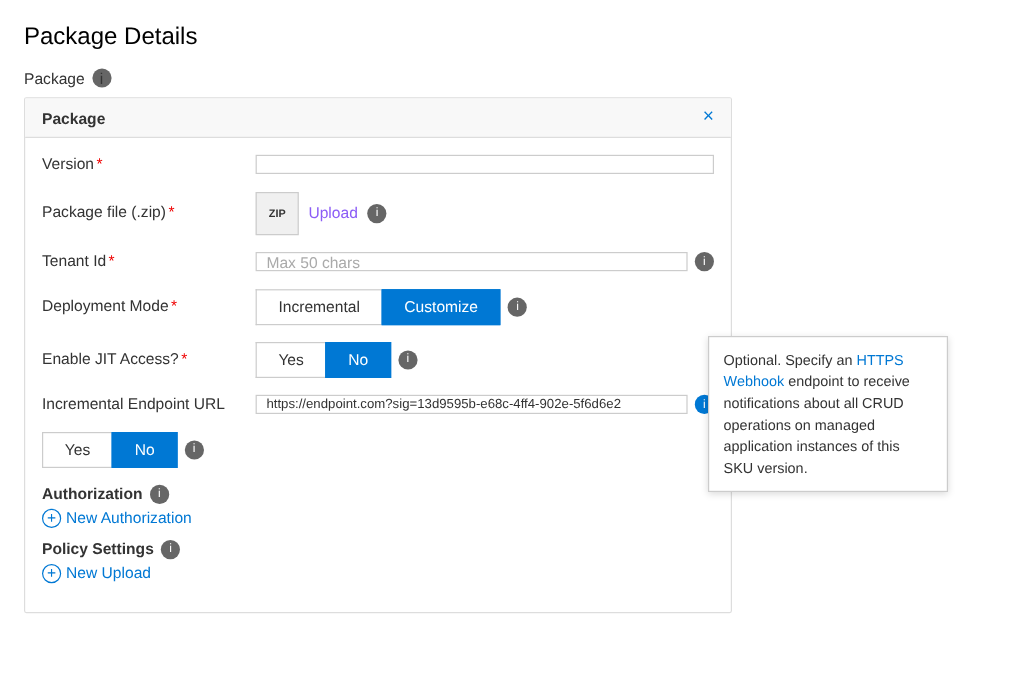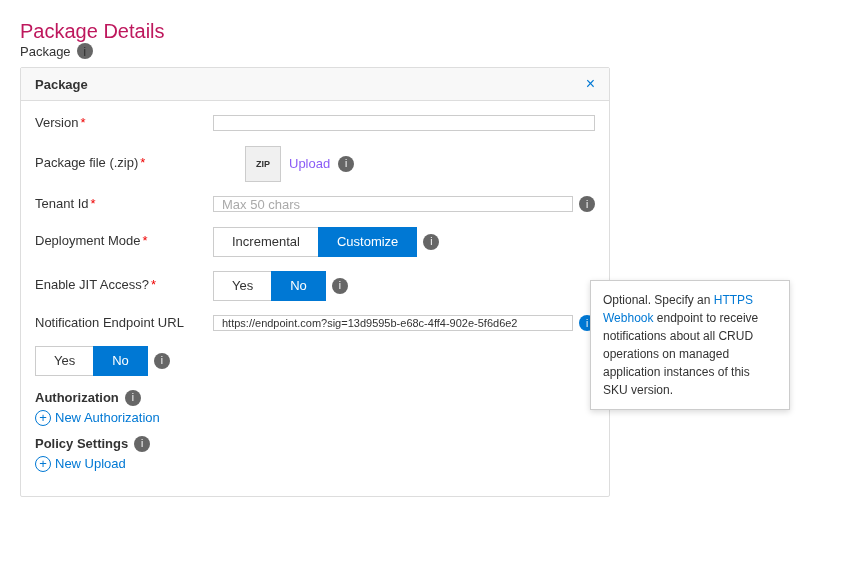--- a/index.html
+++ b/index.html
@@ -8,21 +8,22 @@
       font-size: 13px;
       color: #333;
       background: #fff;
       padding: 20px;
       width: 846px;
       min-height: 561px;
     }
     .page-title {
       font-size: 20px;
       font-weight: 300;
-      color: #be185d;
+      color: #000000;
+      margin-bottom: 14px;
     }
     .package-label-row {
       display: flex;
       align-items: center;
       gap: 6px;
       margin-bottom: 8px;
     }
     .package-label-row span {
       font-size: 13px;
       color: #333;
@@ -130,21 +131,20 @@
       color: #fff;
       border-color: #0078d4;
     }
     .toggle-btn:first-child {
       border-right: none;
     }
     .zip-upload-row {
       display: flex;
       align-items: center;
       gap: 8px;
-      margin-left: 32px;
     }
     .zip-icon {
       width: 36px;
       height: 36px;
       border: 1px solid #ccc;
       display: flex;
       align-items: center;
       justify-content: center;
       font-size: 9px;
       font-weight: bold;
@@ -283,21 +283,21 @@
         <div class="toggle-group">
           <button class="toggle-btn">Yes</button>
           <button class="toggle-btn active">No</button>
         </div>
         <span class="info-icon">i</span>
       </div>
     </div>
 
     <div class="form-row">
       <div class="form-label">
-        <span>Notification Endpoint URL</span>
+        <span>Incremental Endpoint URL</span>
       </div>
       <div class="form-control-wrap">
         <input type="text" class="notification-url-input" style="font-size: 11px;" value="https://endpoint.com?sig=13d9595b-e68c-4ff4-902e-5f6d6e2">
         <span class="info-icon info-icon-blue">i</span>
       </div>
     </div>
 
     <div class="form-row">
       <div class="form-control-wrap">
         <div class="toggle-group">

